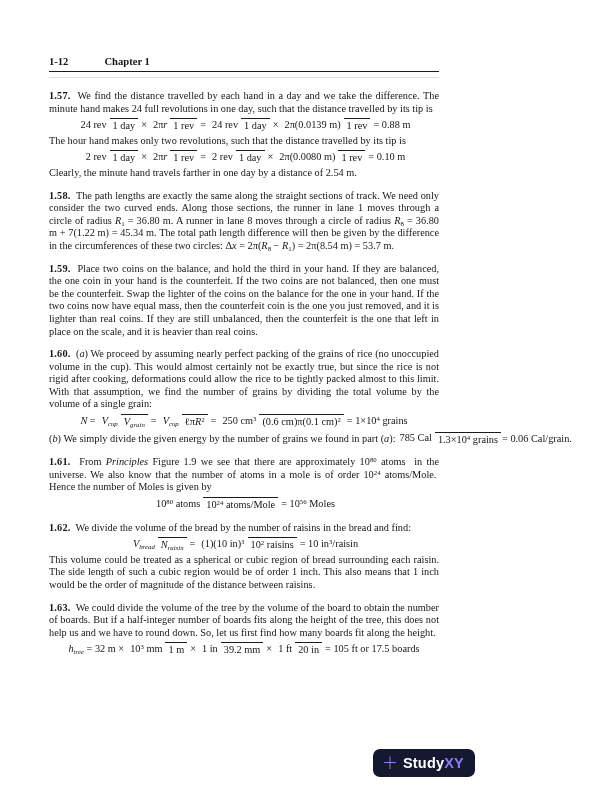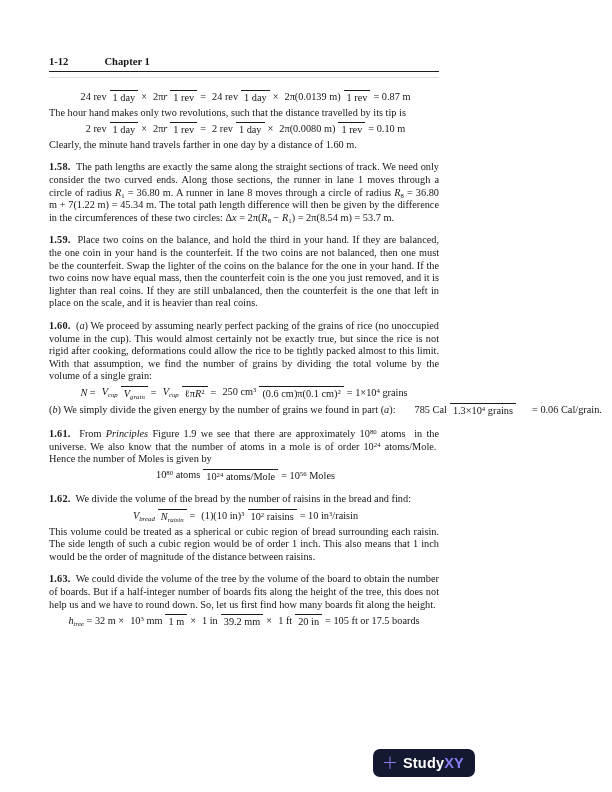--- a/index.html
+++ b/index.html
@@ -29,21 +29,21 @@
   .gap { margin-top:10px; }
 
   sup, sub { font-size:6.8px; line-height:0; }
   sup { vertical-align:3.5px; }
   sub { vertical-align:-2px; }
 
   .eq {
     display:flex; justify-content:center; align-items:center;
     gap:3px; margin:3px 0 2px 0;
   }
-  .eq-left { justify-content:flex-start; gap:16px; }
+  .eq-left { justify-content:flex-start; gap:1px; }
   .eq-t { white-space:nowrap; }
   .frac {
     display:inline-flex; flex-direction:row; align-items:center;
     text-align:center; white-space:nowrap;
   }
   .frac .num { display:block; padding:0 3px 1px 3px; }
   .frac .den { display:block; border-top:1px solid #1a1a1a; padding:1px 3px 0 3px; }
 
   .logo {
     position:absolute; right:13px; top:749px;
@@ -67,41 +67,42 @@
 <div class="sheet">
 
   <div class="header">
     <span class="page-num">1-12</span>
     <span class="chapter">Chapter 1</span>
   </div>
   <div class="rule"></div>
   <div class="rule-shadow"></div>
 
   <div class="doc-body">
+      <div class="para"><b>1.57.</b>&nbsp; We find the distance travelled by each hand in a day and we take the difference. The minute hand makes 24 full revolutions in one day, such that the distance travelled by its tip is</div>
       <div class="eq">
         <span class="frac">
           <span class="num">24 rev</span>
           <span class="den">1 day</span>
         </span>
         <span class="eq-t">×</span>
         <span class="frac">
           <span class="num">2π<i>r</i></span>
           <span class="den">1 rev</span>
         </span>
         <span class="eq-t">=</span>
         <span class="frac">
           <span class="num">24 rev</span>
           <span class="den">1 day</span>
         </span>
         <span class="eq-t">×</span>
         <span class="frac">
           <span class="num">2π(0.0139 m)</span>
           <span class="den">1 rev</span>
         </span>
-        <span class="eq-t">= 0.87 m</span>
+        <span class="eq-t">= 0.88 m</span>
       </div>
       <div class="para">The hour hand makes only two revolutions, such that the distance travelled by its tip is</div>
       <div class="eq">
         <span class="frac">
           <span class="num">2 rev</span>
           <span class="den">1 day</span>
         </span>
         <span class="eq-t">×</span>
         <span class="frac">
           <span class="num">2π<i>r</i></span>
@@ -112,21 +113,21 @@
           <span class="num">2 rev</span>
           <span class="den">1 day</span>
         </span>
         <span class="eq-t">×</span>
         <span class="frac">
           <span class="num">2π(0.0080 m)</span>
           <span class="den">1 rev</span>
         </span>
         <span class="eq-t">= 0.10 m</span>
       </div>
-      <div class="para">Clearly, the minute hand travels farther in one day by a distance of 1.60 m.</div>
+      <div class="para">Clearly, the minute hand travels farther in one day by a distance of 2.54 m.</div>
       <div class="para gap"><b>1.58.</b>&nbsp; The path lengths are exactly the same along the straight sections of track. We need only consider the two curved ends. Along those sections, the runner in lane 1 moves through a circle of radius <i>R</i><sub>1</sub> = 36.80 m. A runner in lane 8 moves through a circle of radius <i>R</i><sub>8</sub> = 36.80 m + 7(1.22 m) = 45.34 m. The total path length difference will then be given by the difference in the circumferences of these two circles: Δ<i>x</i> = 2π(<i>R</i><sub>8</sub> − <i>R</i><sub>1</sub>) = 2π(8.54 m) = 53.7 m.</div>
       <div class="para gap"><b>1.59.</b>&nbsp; Place two coins on the balance, and hold the third in your hand. If they are balanced, the one coin in your hand is the counterfeit. If the two coins are not balanced, then one must be the counterfeit. Swap the lighter of the coins on the balance for the one in your hand. If the two coins now have equal mass, then the counterfeit coin is the one you just removed, and it is lighter than real coins. If they are still unbalanced, then the counterfeit is the one that left in place on the scale, and it is heavier than real coins.</div>
       <div class="para gap"><b>1.60.</b>&nbsp; (<i>a</i>) We proceed by assuming nearly perfect packing of the grains of rice (no unoccupied volume in the cup). This would almost certainly not be exactly true, but since the rice is not rigid after cooking, deformations could allow the rice to be tightly packed almost to this limit. With that assumption, we find the number of grains by dividing the total volume by the volume of a single grain:</div>
       <div class="eq">
         <span class="eq-t"><i>N</i> =</span>
         <span class="frac">
           <span class="num"><i>V</i><sub><i>cup</i></sub></span>
           <span class="den"><i>V</i><sub><i>grain</i></sub></span>
         </span>
         <span class="eq-t">=</span>

